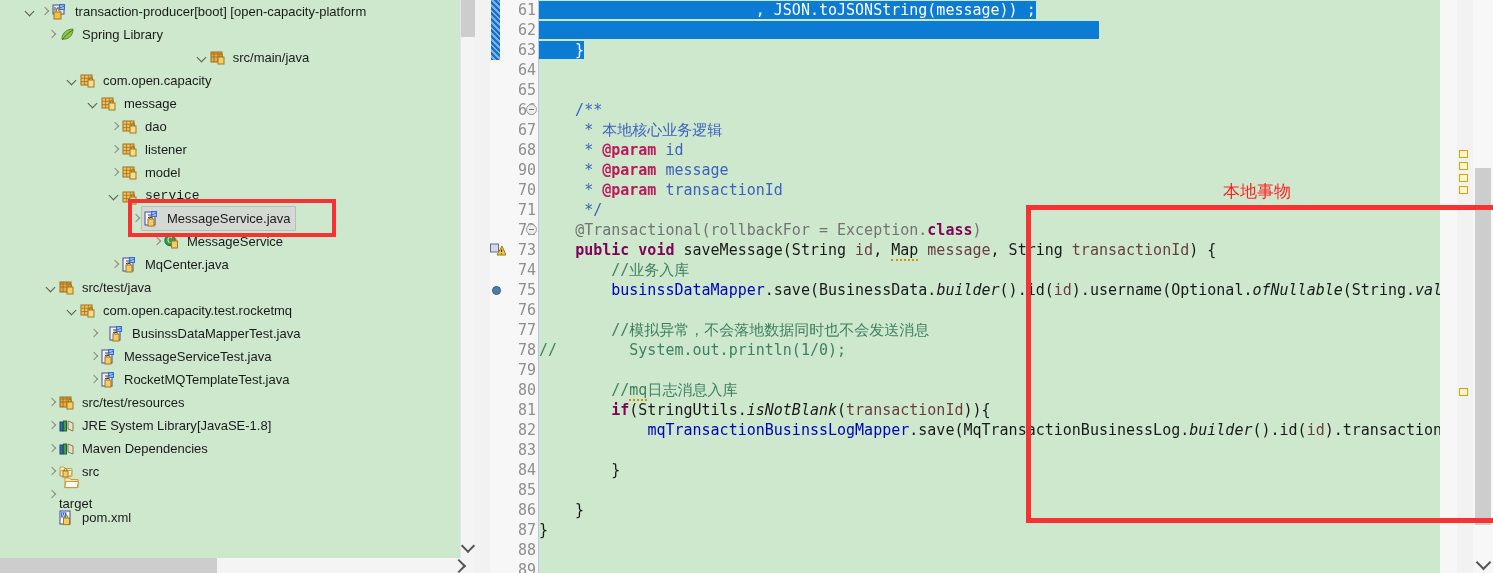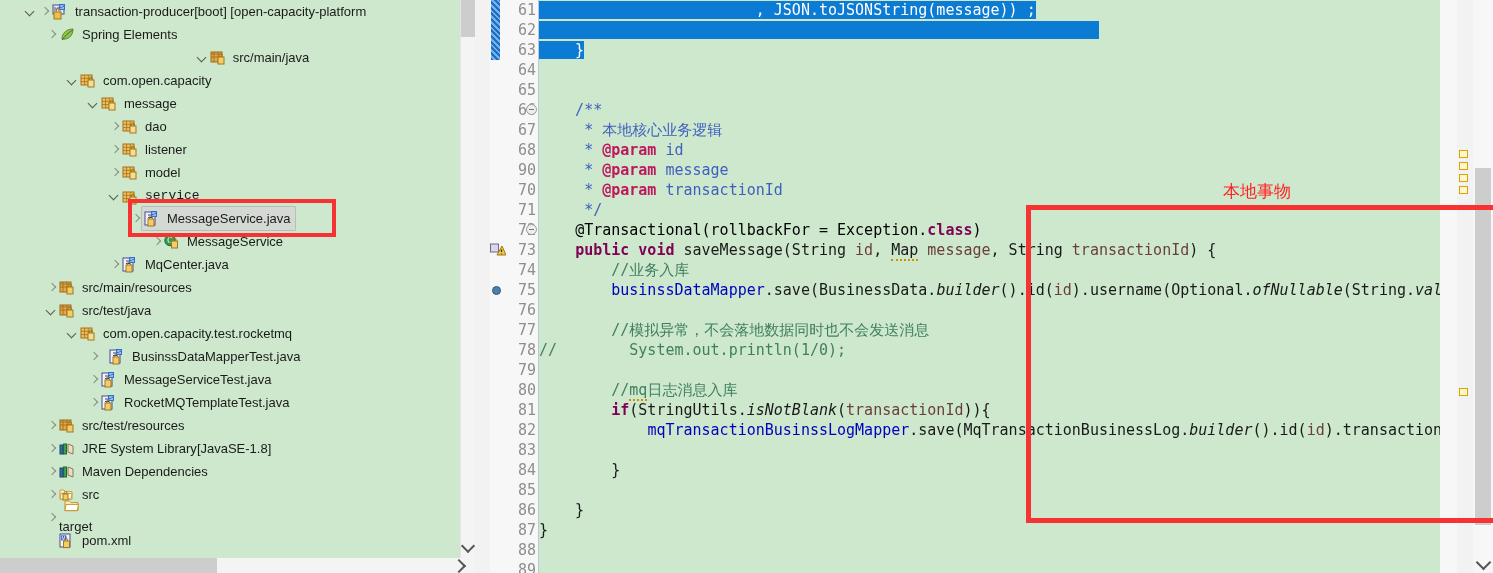--- a/index.html
+++ b/index.html
@@ -216,21 +216,21 @@
     height: 20px;
     line-height: 20px;
     white-space: pre;
     position: relative;
   }
   .sel { background: #0c7bd4; color: #ffffff; }
   .kw  { color: #7f0055; font-weight: bold; }
   .cmt { color: #3f7f5f; }
   .jdoc{ color: #3f5fbf; }
   .jtag{ color: #be185d; font-weight: bold; }
-  .ann { color: #000000; }
+  .ann { color: #737373; }
   .fld { color: #0000c0; }
   .smth{ font-style: italic; }
   .param { color: #6a3e3e; }
   .squig {
     border-bottom: 2px dotted #d09000;
   }
 
   
   #overview {
     position: absolute;
@@ -314,21 +314,21 @@
             <span class="tree-label dim"> [boot] [open-capacity-platform</span>
           </span>
         </div>
         <div class="tree-row" style="padding-left: 45px;">
           <span class="twisty collapsed"></span>
           <span style="display: flex; align-items: center;">
             <span class="tree-icon"><svg width="17" height="16" viewBox="0 0 17 16" xmlns="http://www.w3.org/2000/svg">
                 <path d="M3 12 C3 5, 9 2, 14 2 C14 9, 9 13, 3 12 Z" fill="#8fc44f" stroke="#5d8a2b"></path>
                 <path d="M3 13 C6 9, 10 5, 14 3" stroke="#4a7020" fill="none"></path>
               </svg></span>
-            <span class="tree-label">Spring Elements</span>
+            <span class="tree-label">Spring Library</span>
           </span>
         </div>
         <div class="tree-row" style="padding-left: 45px; justify-content: center;">
           <span class="twisty expanded"></span>
           <span style="display: flex; align-items: center;">
             <span class="tree-icon"><svg width="17" height="16" viewBox="0 0 17 16" xmlns="http://www.w3.org/2000/svg">
                 <rect x="1" y="2" width="11" height="10" fill="#e7a84a" stroke="#9a6a16"></rect>
                 <path d="M1 4 h11 M1 7 h11 M4 2 v10 M8 2 v10" stroke="#9a6a16" stroke-width="0.8"></path>
                 <rect x="8" y="7" width="6" height="7" fill="#f3cd6b" stroke="#a07818"></rect>
                 <path d="M9.5 7 v-1.5 a1.5 1.5 0 0 1 3 0 V7" fill="none" stroke="#a07818"></path>
@@ -439,32 +439,20 @@
           <span style="display: flex; align-items: center;">
             <span class="tree-icon"><svg width="17" height="16" viewBox="0 0 17 16" xmlns="http://www.w3.org/2000/svg">
                 <rect x="1" y="1" width="10" height="13" fill="#f2f2fb" stroke="#4a4a8a"></rect>
                 <path d="M4 4 h4 M4 6.5 h4" stroke="#2b3fa0" stroke-width="1.2"></path>
                 <rect x="7" y="0" width="6" height="6" fill="#2f6fd0"></rect>
                 <text x="8" y="5" font-size="6" fill="#fff" font-family="sans-serif">S</text>
                 <rect x="4" y="8" width="6" height="7" fill="#f3cd6b" stroke="#a07818"></rect>
                 <path d="M5.5 8 v-1.5 a1.5 1.5 0 0 1 3 0 V8" fill="none" stroke="#a07818"></path>
               </svg></span>
             <span class="tree-label">MqCenter.java</span>
-          </span>
-        </div>
-        <div class="tree-row" style="padding-left: 45px;">
-          <span class="twisty collapsed"></span>
-          <span style="display: flex; align-items: center;">
-            <span class="tree-icon"><svg width="17" height="16" viewBox="0 0 17 16" xmlns="http://www.w3.org/2000/svg">
-                <rect x="1" y="2" width="11" height="10" fill="#e7a84a" stroke="#9a6a16"></rect>
-                <path d="M1 4 h11 M1 7 h11 M4 2 v10 M8 2 v10" stroke="#9a6a16" stroke-width="0.8"></path>
-                <rect x="8" y="7" width="6" height="7" fill="#f3cd6b" stroke="#a07818"></rect>
-                <path d="M9.5 7 v-1.5 a1.5 1.5 0 0 1 3 0 V7" fill="none" stroke="#a07818"></path>
-              </svg></span>
-            <span class="tree-label">src/main/resources</span>
           </span>
         </div>
         <div class="tree-row" style="padding-left: 45px;">
           <span class="twisty expanded"></span>
           <span style="display: flex; align-items: center;">
             <span class="tree-icon"><svg width="17" height="16" viewBox="0 0 17 16" xmlns="http://www.w3.org/2000/svg">
                 <rect x="1" y="2" width="11" height="10" fill="#e7a84a" stroke="#9a6a16"></rect>
                 <path d="M1 4 h11 M1 7 h11 M4 2 v10 M8 2 v10" stroke="#9a6a16" stroke-width="0.8"></path>
                 <rect x="8" y="7" width="6" height="7" fill="#f3cd6b" stroke="#a07818"></rect>
                 <path d="M9.5 7 v-1.5 a1.5 1.5 0 0 1 3 0 V7" fill="none" stroke="#a07818"></path>

